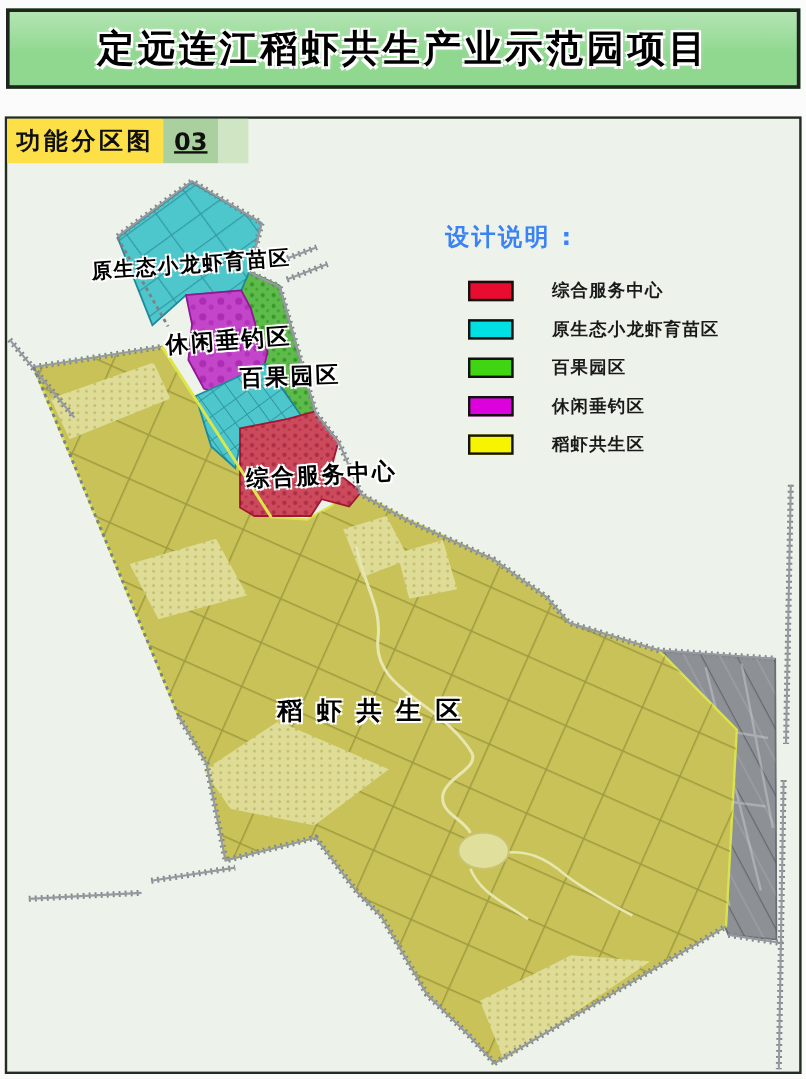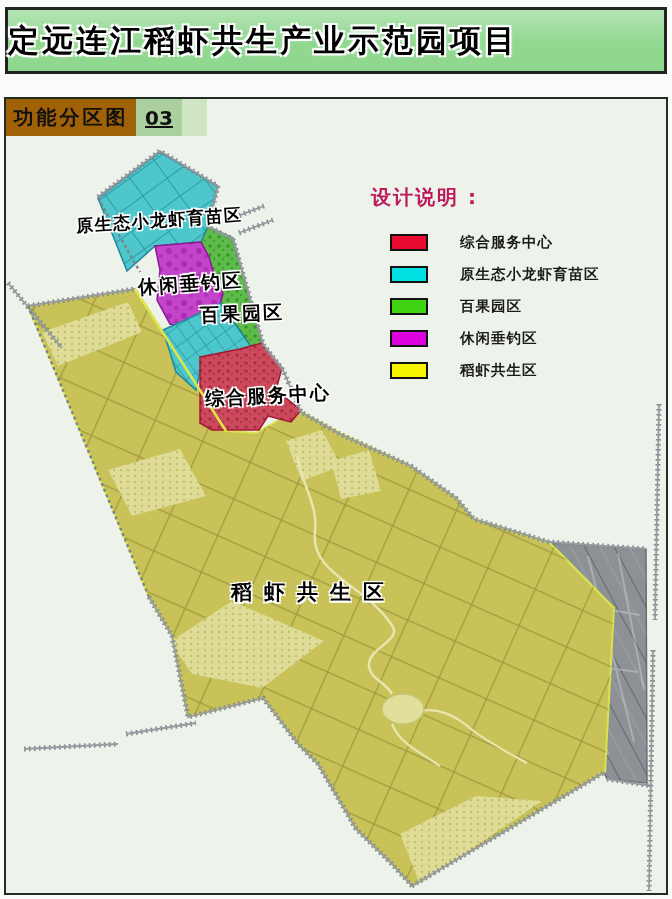--- a/index.html
+++ b/index.html
@@ -5,21 +5,21 @@
   html,body{margin:0;padding:0;}
   body{
     width:672px;height:899px;position:relative;overflow:hidden;
     background:#fafbfa;
     font-family:"DejaVu Sans","Liberation Sans",sans-serif;
   }
   .title-bar{
     position:absolute;left:5px;top:7px;width:656px;height:61px;
     border:3px solid #1f241f;
     background-image:linear-gradient(180deg,rgba(255,255,255,.32),rgba(255,255,255,0) 55%);
-    display:flex;align-items:center;justify-content:flex-start;font-family:Liberation Serif, serif;
+    display:flex;align-items:center;justify-content:center;font-family:Liberation Serif, serif;
   }
   .title-bar .title-text{
     font-size:31px;font-weight:700;letter-spacing:3px;color:#000;white-space:nowrap;
     text-shadow:-2px -2px 0 #fff,2px -2px 0 #fff,-2px 2px 0 #fff,2px 2px 0 #fff,0 0 4px #fff;
   }
   .panel{
     position:absolute;left:4px;top:97px;width:660px;height:794px;
     border:2px solid #232c23;
   }
   .tag{position:absolute;left:6px;top:99px;display:flex;height:37px;}
@@ -28,21 +28,21 @@
     font-size:20px;font-weight:700;letter-spacing:3px;color:#101010;
   }
   .tag .tag-number{
     width:46px;display:flex;align-items:center;justify-content:center;
     font-size:20px;font-weight:700;color:#101010;
   }
   .tag .tag-spacer{width:25px;}
   .map-svg{position:absolute;left:0;top:0;}
   .legend{position:absolute;left:371px;top:184px;width:280px;}
   .legend-title{
-    font-size:20px;font-weight:700;color:#be185d;letter-spacing:2px;margin-bottom:22px;white-space:nowrap;
+    font-size:20px;font-weight:700;color:#3b82f6;letter-spacing:2px;margin-bottom:22px;white-space:nowrap;
   }
   .legend-row{display:flex;align-items:center;margin-bottom:14px;height:18px;}
   .legend-swatch{
     width:38px;height:17px;margin-left:19px;border:2px solid #111;box-sizing:border-box;flex:0 0 auto;
   }
   .legend-label{
     margin-left:32px;font-size:14.5px;font-weight:700;color:#1a1a1a;letter-spacing:1px;white-space:nowrap;
   }
   .maplabel{
     position:absolute;font-weight:700;color:#000;white-space:nowrap;
@@ -195,21 +195,21 @@
     <g>
       <path class="road-hatch" d="M659,404 L655,620 M653,650 L649,891"></path>
       <path class="road-base" d="M659,404 L655,620 M653,650 L649,891"></path>
     </g>
     <path class="road-dot" d="M98,198 L140,272 M28,306 L149,597"></path>
     <path d="M135,289 L226,431" stroke="#dce648" stroke-width="2.5" fill="none"></path>
   </g>
 </svg>
 
 <div class="tag">
-  <div class="tag-label" style="background-color: #a16207;">功能分区图</div>
+  <div class="tag-label" style="background-color: #fde047;">功能分区图</div>
   <div class="tag-number" style="background-color: rgb(171, 208, 159); text-decoration: underline;">03</div>
   <div class="tag-spacer" style="background-color: rgb(207, 229, 195);"></div>
 </div>
 
 <div class="legend">
   <div class="legend-title">设计说明 :</div>
   <div class="legend-row">
     <span class="legend-swatch" style="background-color: rgb(234, 12, 48);"></span>
     <span class="legend-label">综合服务中心</span>
   </div>

